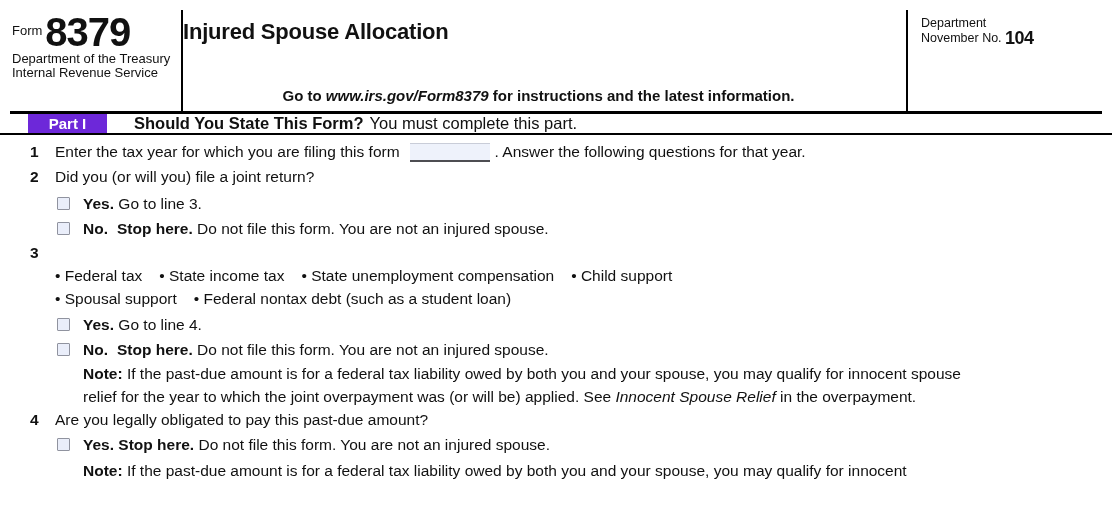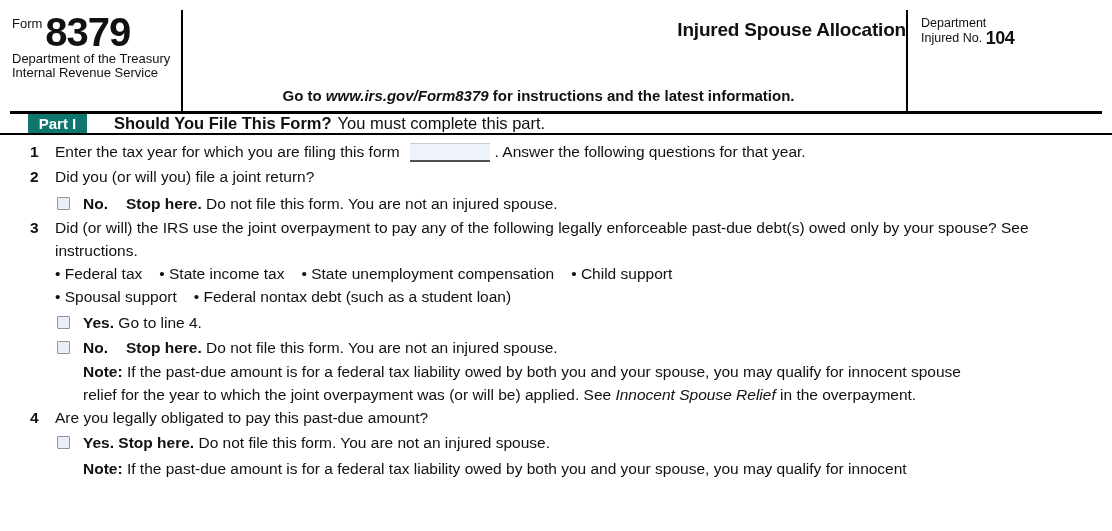--- a/index.html
+++ b/index.html
@@ -11,41 +11,41 @@
   }
   .page { position: relative; width: 1112px; height: 531px; background: #fff; }
 
   
   .hdr {
     margin: 10px 10px 0 10px; height: 104px;
     display: grid; grid-template-columns: 171px 1fr 194px;
     border-bottom: 3px solid #000;
   }
   .hdr-left { padding: 6px 4px 0 2px; }
-  .form-id { display: flex; align-items: flex-start; }
+  .form-id { display: flex; align-items: center; }
   .form-word { font-size: 13px; padding-bottom: 3px; }
   .form-number { font-size: 40px; font-weight: bold; letter-spacing: -1px; line-height: 0.82; margin-left: 3px; }
   .rev-line { font-size: 13.5px; margin-top: 4px; }
   .agency { font-size: 13px; line-height: 14.5px; margin-top: 3px; }
   .hdr-center { position: relative; border-left: 2px solid #000; border-right: 2px solid #000; }
-  .form-title { text-align: right; font-weight: bold; font-size: 19px; margin-top: 9px; letter-spacing: -0.2px; }
+  .form-title { text-align: left; font-weight: bold; font-size: 22px; margin-top: 9px; letter-spacing: -0.2px; }
   .goto-line { position: absolute; bottom: 7px; left: 0; right: 12px; text-align: center; font-weight: bold; font-size: 15px; }
   .goto-line i { font-style: italic; }
   .hdr-right { display: flex; flex-direction: column; }
   .omb-box { height: 59px; display: flex; align-items: center; justify-content: center; font-size: 13.5px; border-bottom: 2px solid #000; }
   .attach-box { flex: 1; padding: 6px 0 0 13px; font-size: 12.5px; line-height: 14.5px; }
   .seq-num { font-weight: bold; font-size: 18px; vertical-align: -2px; letter-spacing: -0.5px; }
 
   
   .part-bar {
     height: 21px; border-bottom: 2.5px solid #000;
     display: flex; align-items: stretch;
   }
   .part-label {
-    margin-left: 28px; width: 59px; background: #0f766e; color: #fff;
+    margin-left: 28px; width: 79px; background: #6d28d9; color: #fff;
     font-weight: bold; font-size: 15px;
     display: flex; align-items: center; justify-content: center;
   }
   .part-heading { margin-left: 27px; font-weight: bold; font-size: 16.5px; align-self: center; }
   .part-sub { margin-left: 6px; font-size: 16.5px; align-self: center; }
 
   
   .body-area { font-size: 15.5px; line-height: 23px; }
   .qrow { display: flex; padding-left: 30px; }
   .qnum { width: 25px; font-weight: bold; flex: none; }
@@ -58,21 +58,21 @@
     background: #eef2fb; border-bottom: 2.5px solid #4d4d52; border-top: 1px solid #c9cdd8;
     vertical-align: -5px; margin-left: 10px; margin-right: 5px;
   }
 
   .cb-row { display: flex; align-items: center; padding-left: 57px; height: 20px; }
   .checkbox {
     width: 13px; height: 13px; flex: none;
     background: #eaeefa; border: 1.5px solid #90939f; border-radius: 1px;
   }
   .cb-label { margin-left: 13px; white-space: nowrap; }
-  .gap2 { margin-left: 18px; }
+  .gap2 { margin-left: 9px; }
 
   .bullets { padding-left: 55px; }
   .bullet-item { margin-right: 17px; }
 
   .note { padding-left: 83px; max-width: 990px; }
   .note .note-body { max-width: 900px; display: block; }
   .note b { font-weight: bold; margin-top: 48px; }
   .note i { font-style: italic; }
 </style>
 </head>
@@ -91,50 +91,53 @@
         <div>Internal Revenue Service</div>
       </div>
     </div>
     <div class="hdr-center">
       <div class="form-title">Injured Spouse Allocation</div>
       <div class="goto-line"><span>Go to </span><i>www.irs.gov/Form8379</i><span> for instructions and the latest information.</span></div>
     </div>
     <div class="hdr-right">
       <div class="attach-box">
         <div>Department</div>
-        <div><span>Injured No. </span><span class="seq-num">104</span></div>
+        <div><span>November No. </span><span class="seq-num">104</span></div>
       </div>
     </div>
   </div>
 
   <div class="part-bar">
     <div class="part-label">Part I</div>
-    <div class="part-heading">Should You File This Form?</div>
+    <div class="part-heading">Should You State This Form?</div>
     <div class="part-sub">You must complete this part.</div>
   </div>
 
   <div class="body-area">
 
     <div class="qrow mt5">
       <div class="qnum">1</div>
       <div class="qtext"><span>Enter the tax year for which you are filing this form</span><span class="field"></span><span>. Answer the following questions for that year.</span></div>
     </div>
 
     <div class="qrow mt2">
       <div class="qnum">2</div>
       <div class="qtext">Did you (or will you) file a joint return?</div>
     </div>
     <div class="cb-row mt5">
       <span class="checkbox"></span>
+      <span class="cb-label"><b>Yes.</b><span> Go to line 3.</span></span>
+    </div>
+    <div class="cb-row mt5">
+      <span class="checkbox"></span>
       <span class="cb-label"><b>No.</b><b class="gap2">Stop here.</b><span> Do not file this form. You are not an injured spouse.</span></span>
     </div>
 
     <div class="qrow mt3">
       <div class="qnum">3</div>
-      <div class="qtext">Did (or will) the IRS use the joint overpayment to pay any of the following legally enforceable past-due debt(s) owed only by your spouse? See instructions.</div>
     </div>
     <div class="bullets"><span class="bullet-item">• Federal tax</span><span class="bullet-item">• State income tax</span><span class="bullet-item">• State unemployment compensation</span><span class="bullet-item">• Child support</span></div>
     <div class="bullets"><span class="bullet-item">• Spousal support</span><span class="bullet-item">• Federal nontax debt (such as a student loan)</span></div>
     <div class="cb-row mt4">
       <span class="checkbox"></span>
       <span class="cb-label"><b>Yes.</b><span> Go to line 4.</span></span>
     </div>
     <div class="cb-row mt5">
       <span class="checkbox"></span>
       <span class="cb-label"><b>No.</b><b class="gap2">Stop here.</b><span> Do not file this form. You are not an injured spouse.</span></span>

